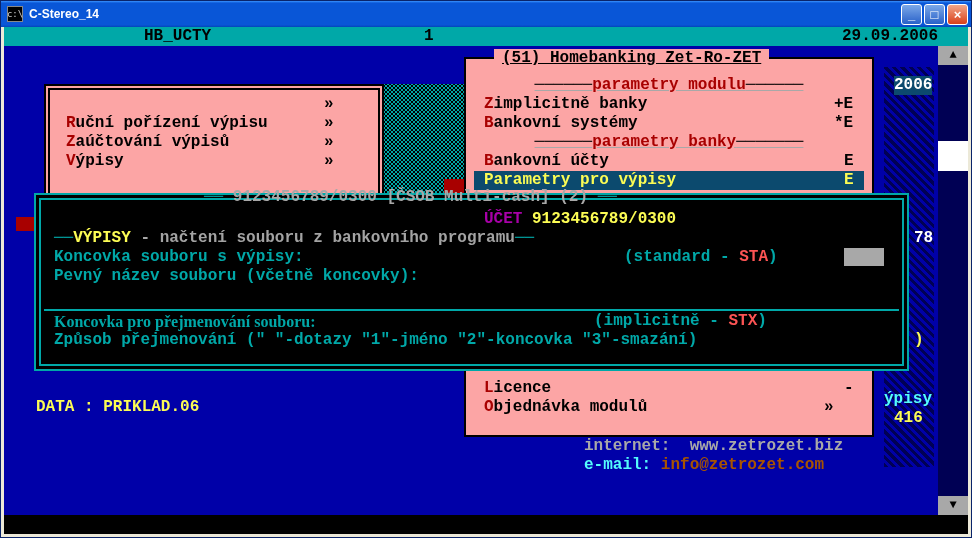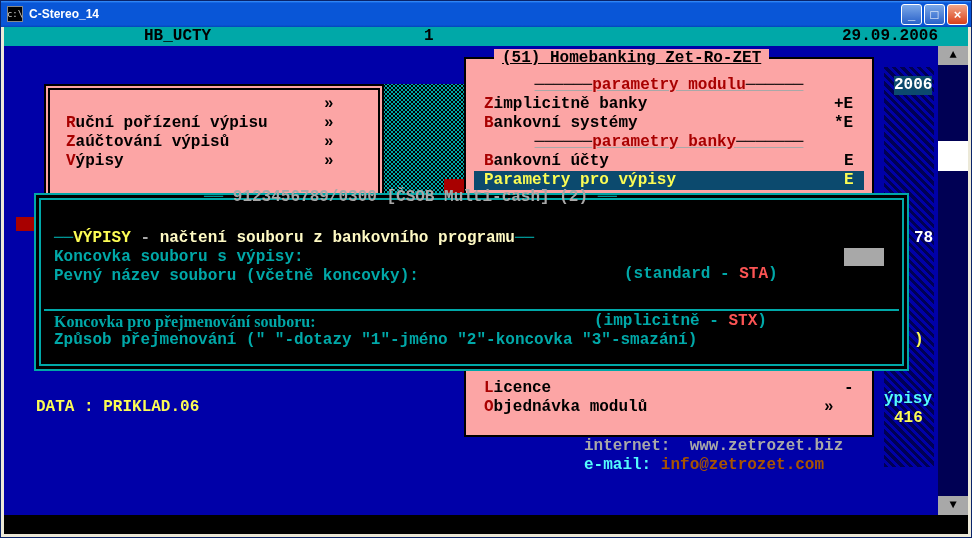--- a/index.html
+++ b/index.html
@@ -52,21 +52,21 @@
   .black-bg { background: #000; }
   .blue-bg { background: #0c4a6e; }
   .red-bg { background: #a80000; }
   
   .white { color: #fff; }
   .black { color: #000; }
   .teal { color: #00a8a8; }
   .yellow { color: #fcfc54; }
   .red { color: #a80000; }
   .brightred { color: #fc5454; }
-  .magenta { color: #fef9c3; }
+  .magenta { color: #a3a3a3; }
   .dkmagenta { color: #a800a8; }
   .gray { color: #a8a8a8; }
   .cyan { color: #54fcfc; }
   .brown { color: #a85400; }
   
   .statusbar {
     position: absolute; left: 0; right: 0; top: 0; height: 19px;
     background: #00a8a8;
   }
   
@@ -163,25 +163,26 @@
     <div class="row" style="top:371px; left:480px;"><span class="red">O</span><span class="black">bjednávka modulů</span></div>
     <div class="row black" style="top:371px; left:820px;">»</div>
 
     <div class="row white blue-bg" style="top:49px; left:890px;">2006</div>
 
     <div class="black-bg" style="position:absolute; top:166px; left:30px; width:875px; height:178px; border:2px solid #00a8a8;">
       <div style="position:absolute; inset:0; border:2px solid #00a8a8; margin:3px;"></div>
       <div style="position:absolute; top:114px; left:8px; right:8px; height:0; border-top:2px solid #00a8a8;"></div>
     </div>
     <div class="row" style="top:161px; left:200px;"><span class="teal">── </span><span class="gray">9123456789/0300 [ČSOB Multi-cash] (2)</span><span class="teal"> ──</span></div>
+    <div class="row" style="top:183px; left:480px;"><span class="dkmagenta">ÚČET</span><span> </span><span class="yellow">9123456789/0300</span></div>
 
     <div class="row" style="top:202px; left:50px;"><span class="teal">──</span><span class="yellow">VÝPISY</span><span class="gray"> - </span><span class="magenta">načtení souboru z bankovního programu</span><span class="teal">──</span></div>
 
     <div class="row teal" style="top:221px; left:50px;">Koncovka souboru s výpisy:</div>
-    <div class="row" style="top:221px; left:620px;margin-top:17px;"><span class="teal">(standard - </span><span class="brightred">STA</span><span class="teal">)</span></div>
+    <div class="row" style="top:221px; left:620px;"><span class="teal">(standard - </span><span class="brightred">STA</span><span class="teal">)</span></div>
     <div style="position:absolute; top:221px; left:840px; width:40px; height:18px; background:#a8a8a8;"></div>
     <div class="row teal" style="top:240px; left:50px;">Pevný název souboru (včetně koncovky):</div>
 
     <div class="row teal" style="top:285px; left:50px;font-family:Liberation Serif, serif;">Koncovka pro přejmenování souboru:</div>
     <div class="row" style="top:285px; left:590px;"><span class="teal">(implicitně - </span><span class="brightred">STX</span><span class="teal">)</span></div>
     <div class="row teal" style="top:304px; left:50px;">Způsob přejmenování (" "-dotazy "1"-jméno "2"-koncovka "3"-smazání)</div>
 
     <div class="row yellow" style="top:304px; left:910px;">)</div>
 
     <div class="row" style="top:371px; left:32px;"><span class="yellow">DATA : </span><span class="yellow">PRIKLAD.06</span></div>

